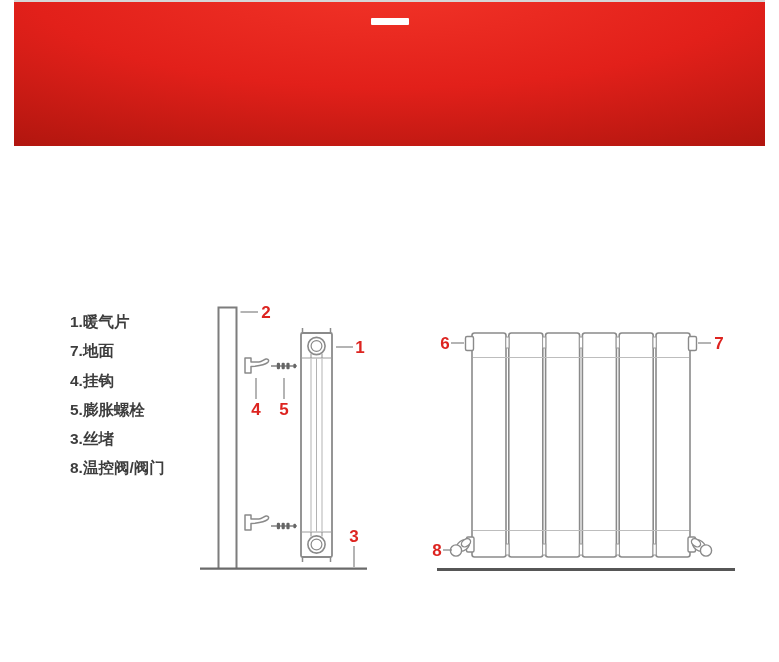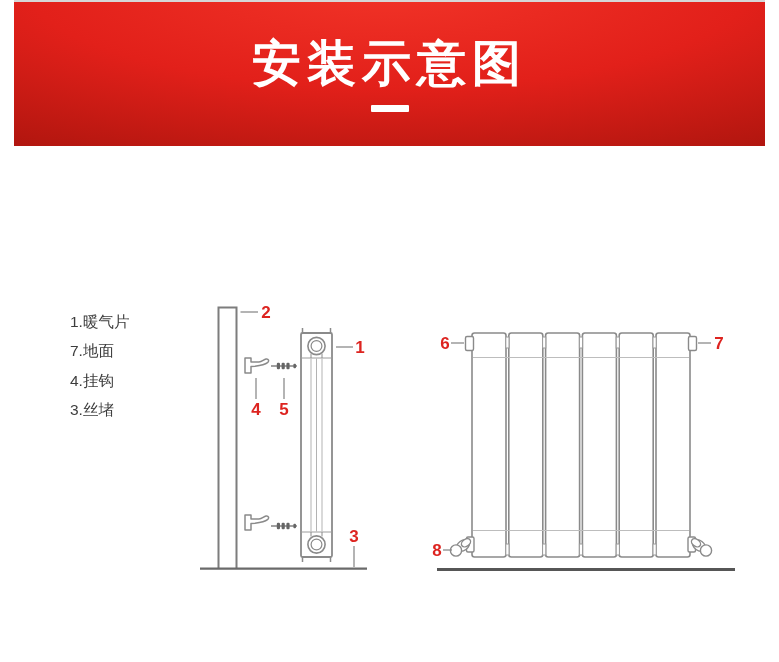--- a/index.html
+++ b/index.html
@@ -19,43 +19,44 @@
     margin:0;padding-top:36px;
     font-size:49px;line-height:1.05;font-weight:800;color:#ffffff;
     letter-spacing:6px;text-align:center;
   }
   .banner-dash{
     margin-top:16px;width:38px;height:7px;background:#ffffff;border-radius:1px;
   }
   
   .legend{
     position:absolute;left:70px;top:307px;
-    font-size:15.5px;font-weight:400;color:#3d3d3d;
+    font-size:15.5px;font-weight:700;color:#3d3d3d;
   }
   .legend-item{height:29.3px;line-height:29.3px;white-space:nowrap;}
   
   .diagram-svg{position:absolute;left:0;top:0;width:779px;height:662px;}
   .callout-num{
     font-family:"Liberation Sans","DejaVu Sans",sans-serif;
     font-size:17px;font-weight:bold;fill:#dd2420;text-anchor:middle;
   }
 </style>
 </head>
 <body>
 
 <div class="banner">
-  <h1 class="banner-title">安装示意图</h1>
   <div class="banner-dash"></div>
 </div>
 
 <div class="legend">
   <div class="legend-item">1.暖气片</div>
   <div class="legend-item">7.地面</div>
   <div class="legend-item">4.挂钩</div>
+  <div class="legend-item">5.膨胀螺栓</div>
   <div class="legend-item">3.丝堵</div>
+  <div class="legend-item">8.温控阀/阀门</div>
 </div>
 
 <svg class="diagram-svg" viewBox="0 0 779 662">
 
   <g>
 
     <path d="M218.5,568 L218.5,307.5 L236.5,307.5 L236.5,568" fill="#ffffff" stroke="#7d7d7d" stroke-width="2"></path>
 
     <line x1="200" y1="568.6" x2="367" y2="568.6" stroke="#6a6a6a" stroke-width="2.4"></line>
 

